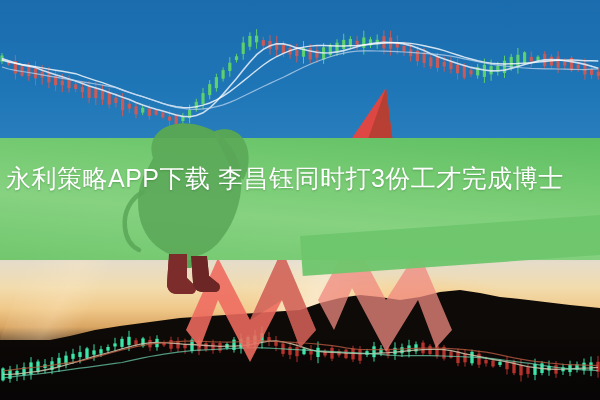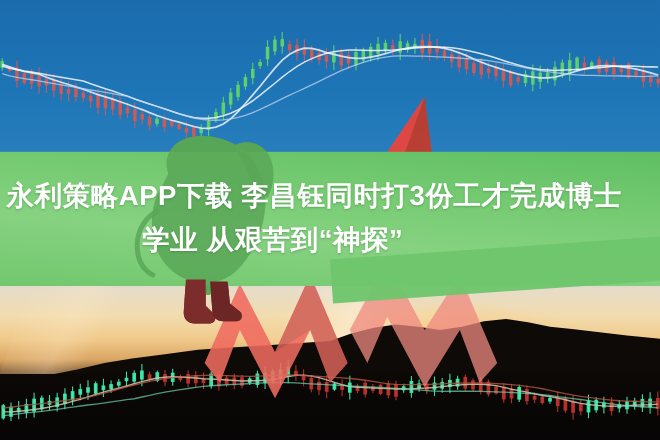--- a/index.html
+++ b/index.html
@@ -109,21 +109,21 @@
   }
 
   
   .headline {
     position: absolute;
     left: 0; top: 158px;
     width: 496px;
     text-align: center;
     color: #ffffff;
     font-size: 25px;
-    font-weight: bold;
+    font-weight: normal;
     line-height: 40px;
     letter-spacing: .5px;
     text-shadow: 0 1px 2px rgba(40,90,40,.35);
   }
   .headline .line {
     display: block;
     white-space: nowrap;
   }
   .headline .l1 { padding: 0 6px; }
 </style>
@@ -559,16 +559,15 @@
     <path d="M96,138 L98,164 C98,170 102,174 108,174 L120,174 C124,174 126,170 124,166 L114,158 L112,138 Z" fill="#6d2626"></path>
   </svg>
 
   <svg class="svglayer" viewBox="0 0 600 400" style="z-index:6;">
     <path d="M386,88 L398,182 L306,206 Z" fill="#e8453c" opacity=".95" clip-path="inset(0 0 218px 0)"></path>
     <path d="M386,88 L398,182 L348,196 Z" fill="#9c3b2a" opacity=".6" clip-path="inset(0 0 218px 0)"></path>
   </svg>
 
   <div class="headline" style="z-index:10;">
     <span class="line l1">永利策略APP下载 李昌钰同时打3份工才完成博士</span>
-    <span class="line l2">学业 从艰苦到“神探”</span>
   </div>
 
 </div>
 
 </body></html>

